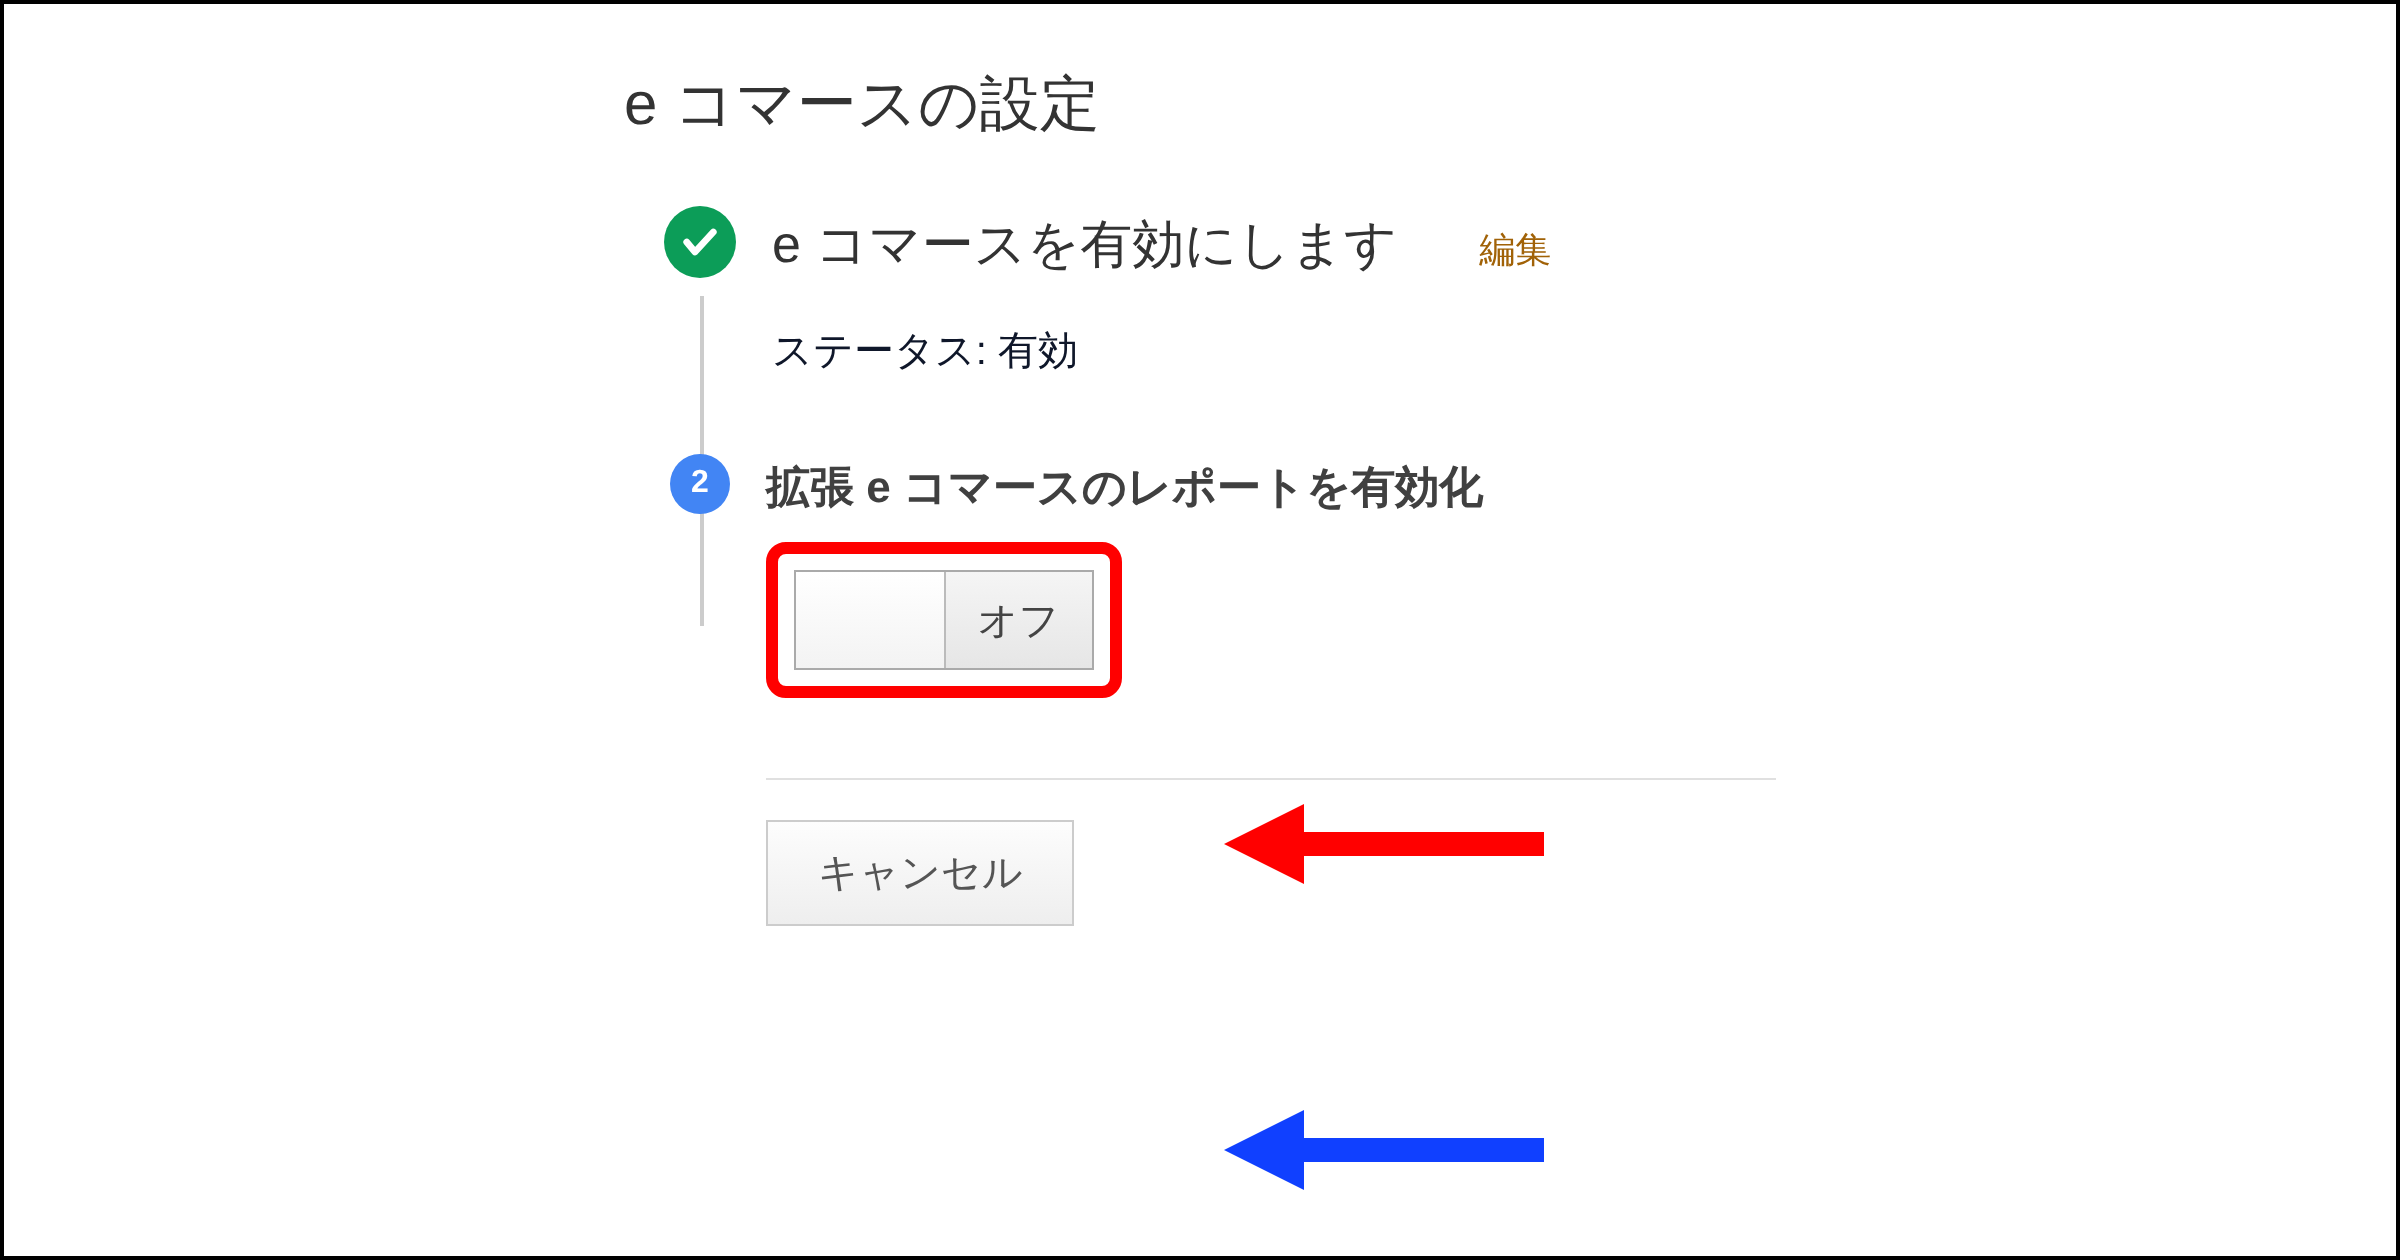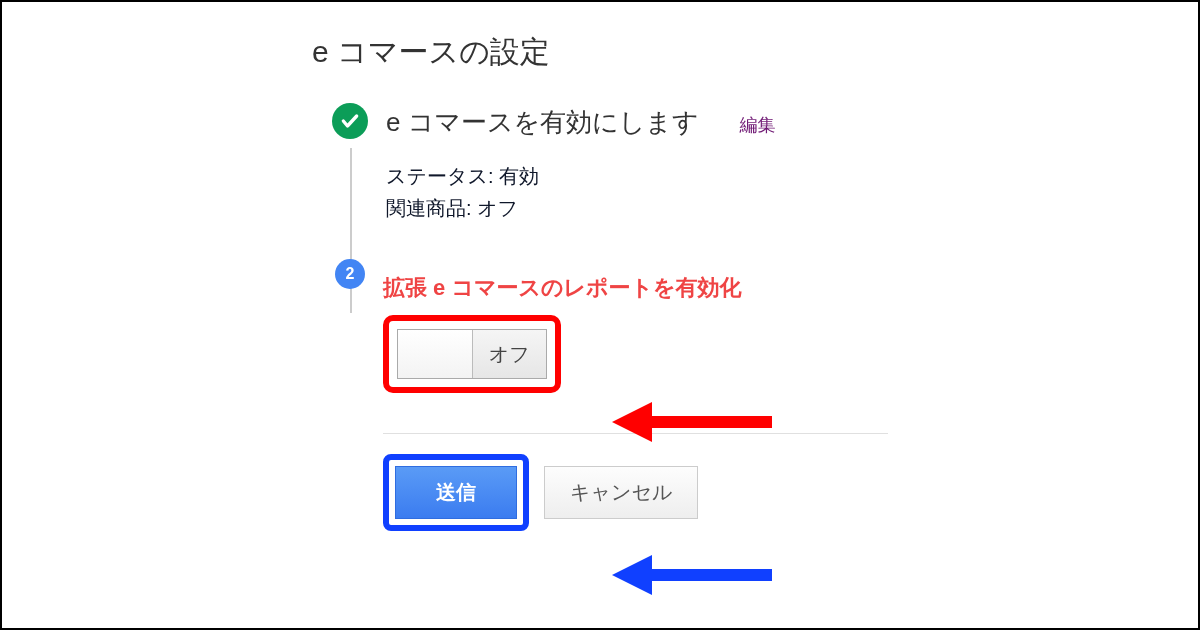--- a/index.html
+++ b/index.html
@@ -80,34 +80,34 @@
       align-items: baseline;
       gap: 41px;
     }
     .step-title {
       font-size: 26px;
       color: #333;
       font-weight: normal;
     }
     .edit-link {
       font-size: 18px;
-      color: #701a75;
+      color: #a16207;
       cursor: pointer;
     }
     .step-details {
       margin-top: 20px;
       font-size: 20px;
       color: #0f172a;
       line-height: 1.6;
     }
     .step-subtitle {
       font-size: 22px;
-      color: #ef4444;
+      color: #404040;
       font-weight: bold;
-      margin-top: 12px;
+      margin-top: 0;
       margin-bottom: 12px;
     }
     .toggle-wrapper {
       display: inline-block;
       border: 6px solid #f00;
       border-radius: 10px;
       padding: 8px;
       position: relative;
     }
     .toggle {
@@ -195,45 +195,38 @@
       <div class="step-content">
         <div class="step-header">
           <span class="step-title">e コマースを有効にします</span>
           <span class="edit-link">編集</span>
         </div>
         <div class="step-details">
           <div>
             <span>ステータス:</span>
             <span>有効</span>
           </div>
-          <div>
-            <span>関連商品:</span>
-            <span>オフ</span>
-          </div>
         </div>
       </div>
     </div>
 
     <div class="step">
       <div class="step-icon active">2</div>
       <div class="step-content">
         <div class="step-subtitle">拡張 e コマースのレポートを有効化</div>
         <div class="toggle-wrapper">
           <div class="toggle">
             <div class="toggle-half left"></div>
             <div class="toggle-half right">オフ</div>
           </div>
         </div>
 
         <div class="divider"></div>
 
         <div class="button-row">
-          <div class="submit-wrapper">
-            <button class="btn-submit">送信</button>
-          </div>
           <button class="btn-cancel">キャンセル</button>
         </div>
       </div>
     </div>
   </div>
 </div>
 
 <svg class="arrow-red" width="160" height="50" viewBox="0 0 160 50">
   <line x1="160" y1="25" x2="35" y2="25" stroke="#f00" stroke-width="12"></line>
   <polygon points="0,25 40,5 40,45" fill="#f00"></polygon>

